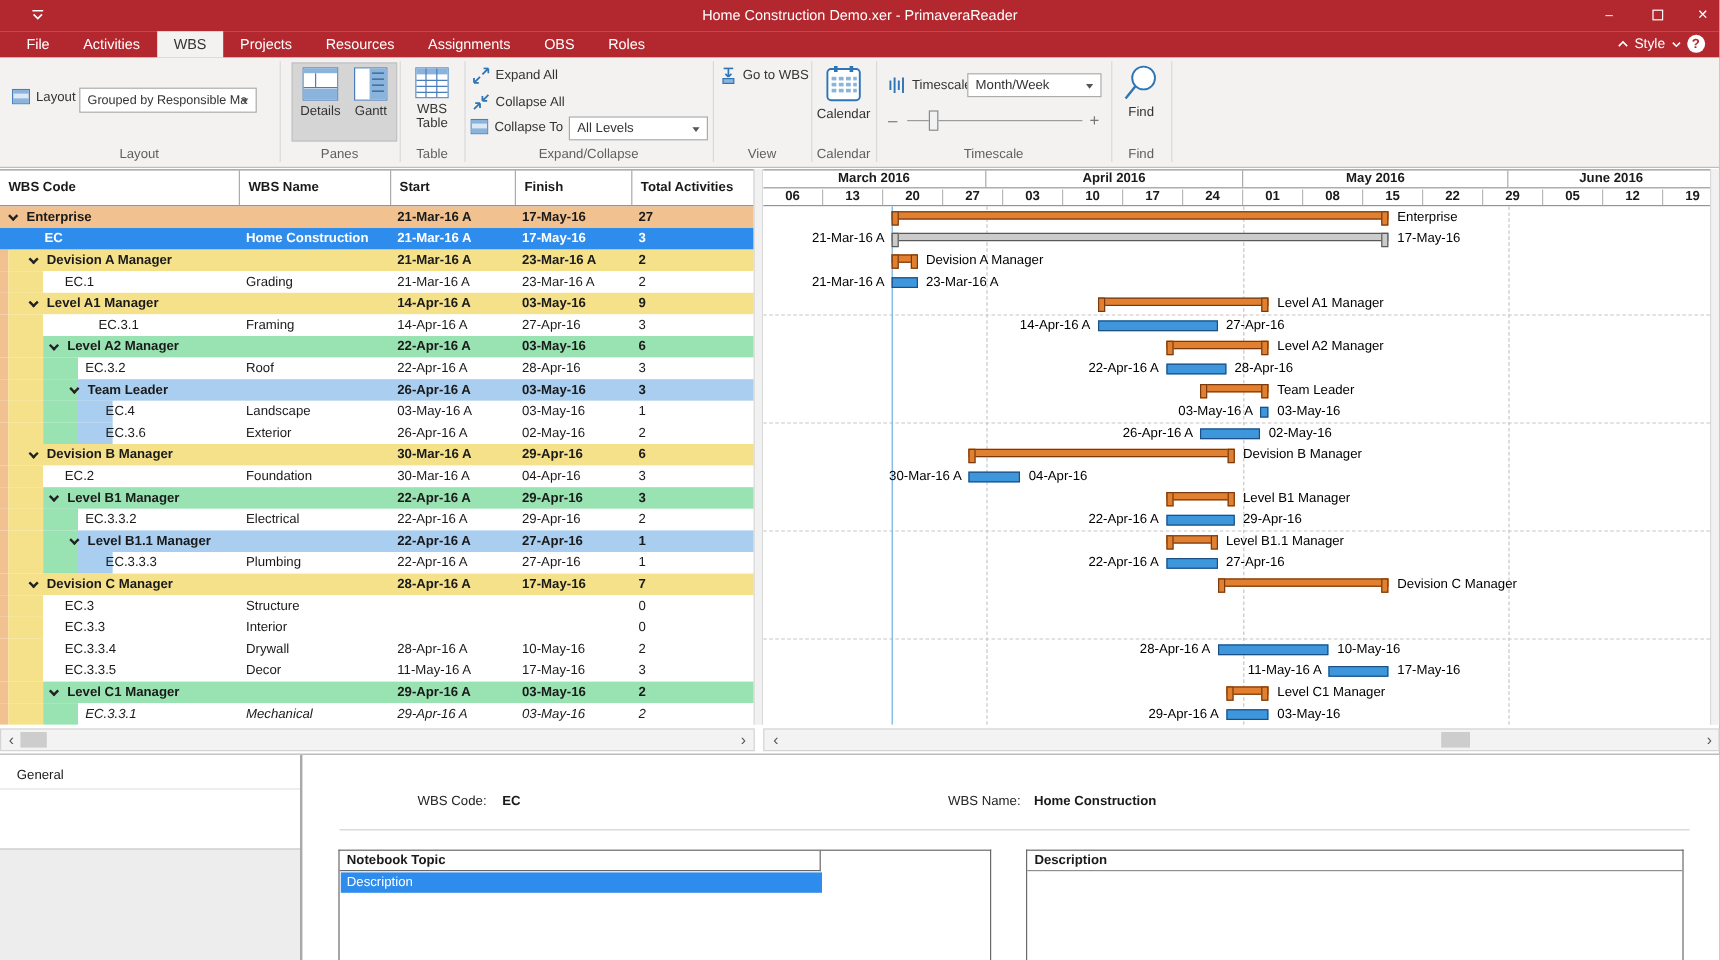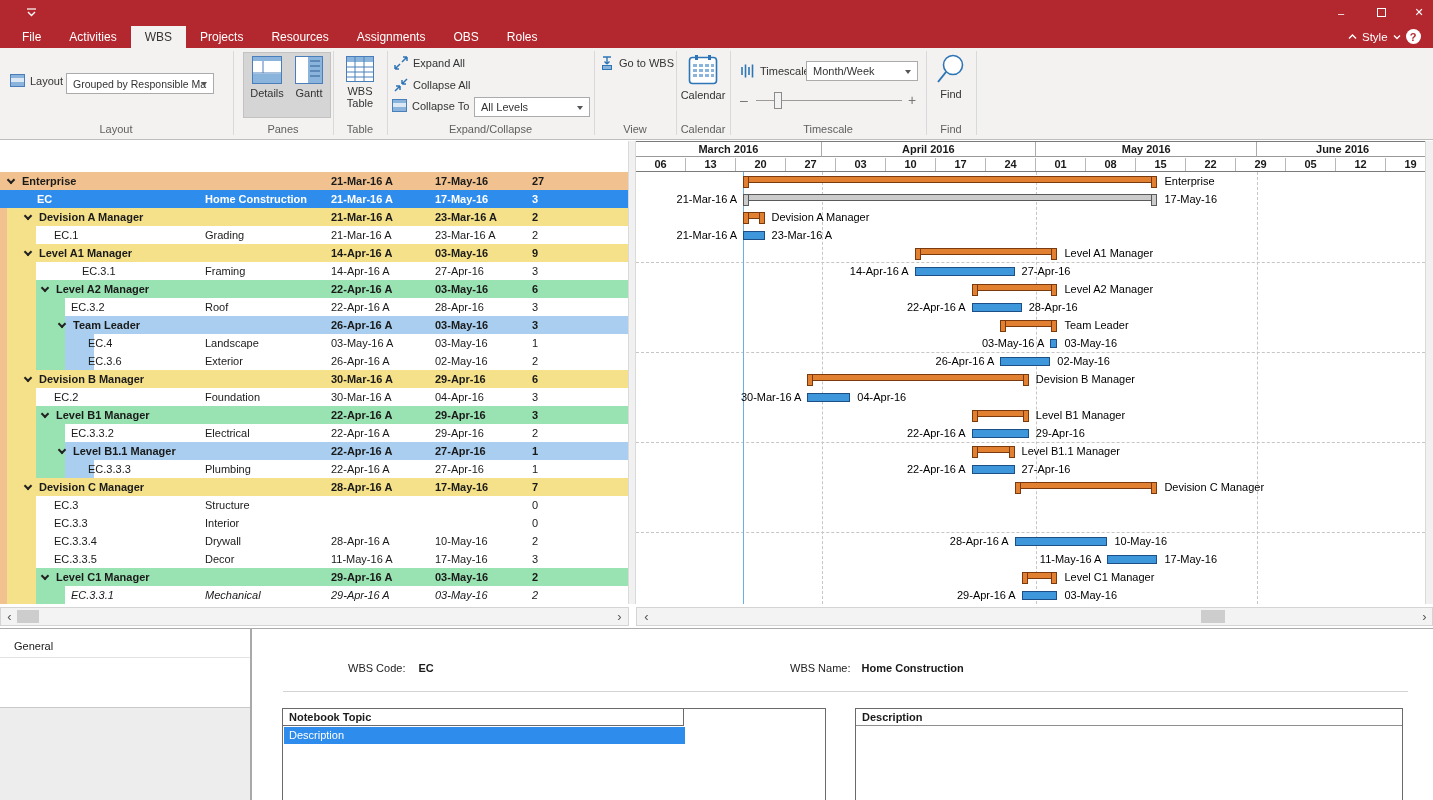--- a/index.html
+++ b/index.html
@@ -88,20 +88,21 @@
 
 <div id="app" style="--red: #B2282E; --sel: #2E8CEC; --sumfill: #E08030; --sumline: #7A3A0E; --projfill: #CBCBCB; --projline: #5A5A5A; --taskfill: #3E97DB; --taskline: #1C4F85; --ddline: #6FAEE0;">
 
   <div id="titlebar" class="abs">
     <div class="abs" style="left:26px; top:7px;">
       <svg width="11" height="11" viewBox="0 0 11 11">
           <path d="M1 2 h9" stroke="#fff" stroke-width="1.2" fill="none"></path>
           <path d="M2 5 l3.5 3.5 L9 5" stroke="#fff" stroke-width="1.4" fill="none"></path>
         </svg>
     </div>
+    <div class="abs win-title">Home Construction Demo.xer - PrimaveraReader</div>
     <div class="abs winbtn" style="left:1330px;">–</div>
     <div class="abs winbtn" style="left:1370px;">
         <span style="display:block;width:9px;height:9px;border:1px solid #fff;"></span>
       </div>
     <div class="abs winbtn" style="left:1408px;">✕</div>
   </div>
 
   <div id="tabbar" class="abs">
     <div id="tabstrip" class="abs" style="left:8px; top:0;"><div class="tab">File</div><div class="tab">Activities</div><div class="tab active">WBS</div><div class="tab">Projects</div><div class="tab">Resources</div><div class="tab">Assignments</div><div class="tab">OBS</div><div class="tab">Roles</div></div>
     <div class="abs stylebox" style="left:1348px; top:3px;">
@@ -264,20 +265,27 @@
           <circle cx="18" cy="12" r="9.5" fill="#fff" stroke="#2E75B6" stroke-width="1.6"></circle>
           <line x1="11" y1="19" x2="3" y2="29" stroke="#2E75B6" stroke-width="2"></line>
         </svg>
       <span class="rtext">Find</span>
     </div>
     <div class="abs rgl" style="left:926px; width:50px;">Find</div>
     <div class="abs rdiv" style="left:976px;"></div>
   </div>
 
   <div id="tablepane" class="abs">
+    <div class="thead" id="thead">
+        <div class="thcell" style="left: 0px; width: 200px;">WBS Code</div>
+        <div class="thcell" style="left: 200px; width: 126px;">WBS Name</div>
+        <div class="thcell" style="left: 326px; width: 104px;">Start</div>
+        <div class="thcell" style="left: 430px; width: 97px;">Finish</div>
+        <div class="thcell" style="left: 527px; width: 102px;">Total Activities</div>
+      </div>
     <div id="tbody" class="abs" style="left:0; top:31px; width:629px; height:432px;">
         <div class="trow" style="top: 0px;">
           <div class="tband" style="left: 0px; width: 629px; background: rgb(241, 194, 143);"></div>
           <div class="chevdn" style="left: 8px;"></div>
           <div class="tcell bold" style="left: 22px; width: 176px;">Enterprise</div>
           <div class="tcell bold" style="left: 205px; width: 120px;"></div>
           <div class="tcell bold" style="left: 331px; width: 98px;">21-Mar-16 A</div>
           <div class="tcell bold" style="left: 435px; width: 91px;">17-May-16</div>
           <div class="tcell bold" style="left: 532px; width: 96px;">27</div>
         </div>

